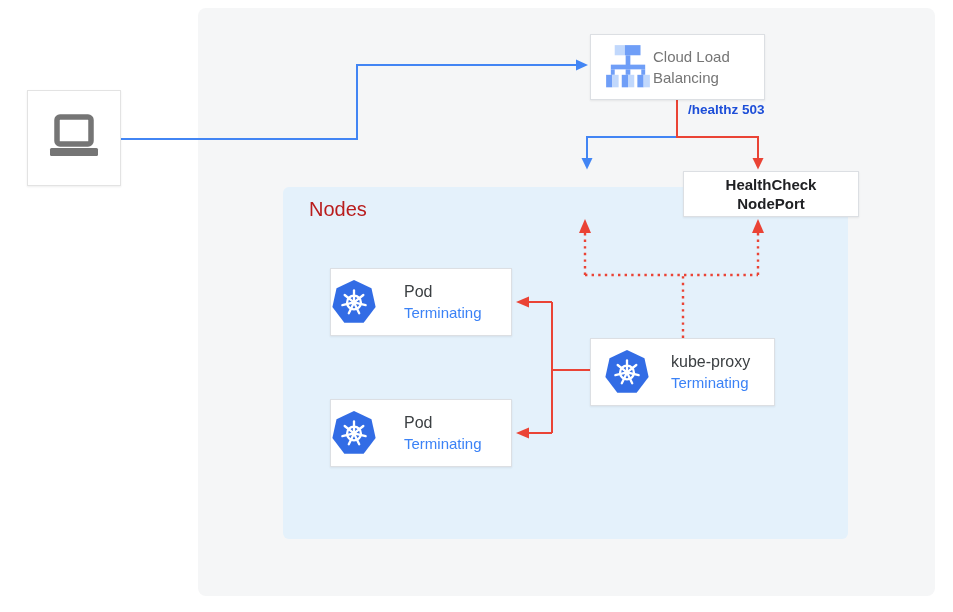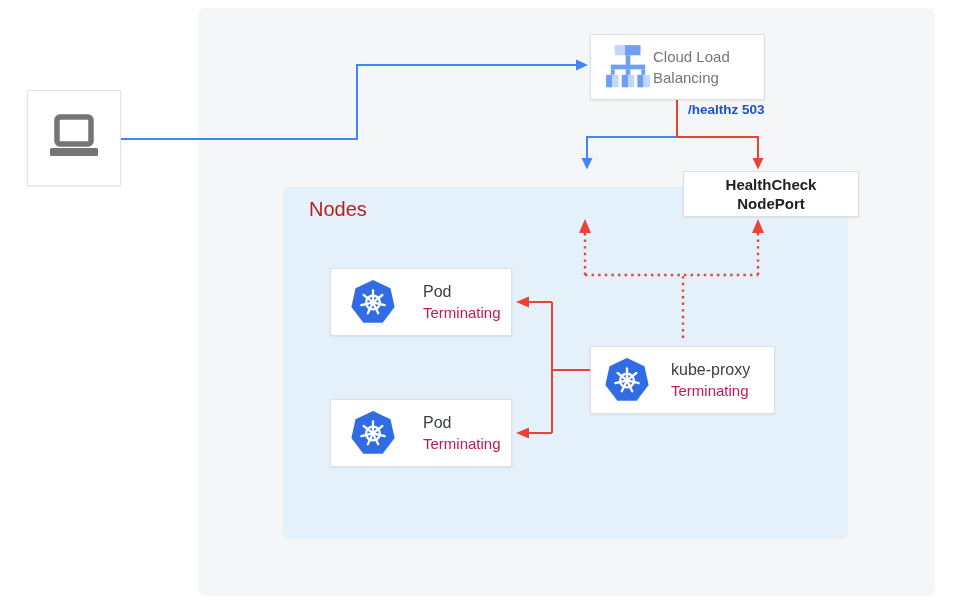--- a/index.html
+++ b/index.html
@@ -21,27 +21,27 @@
     border:1px solid #e3e3e3;}
   .lb-card{left:590px;top:34px;width:175px;height:66px;padding-left:12px;gap:0;}
   .lb-label{color:#757575;font-size:15px;line-height:21px;width:84px;}
 
   .port-card{justify-content:center;text-align:center;}
   .port-label{font-weight:700;color:#202124;font-size:15px;line-height:19px;}
   .nodeport-card{left:512px;top:171px;width:148px;height:45px;}
   .healthcheck-card{left:683px;top:171px;width:176px;height:46px;}
   .healthcheck-card .port-label{width:110px;margin:0 auto;}
 
-  .pod-card{left:330px;width:182px;height:68px;padding-left:19px;gap:27px;}
+  .pod-card{left:330px;width:182px;height:68px;gap:27px;}
   .pod-card.pod1{top:268px;}
   .pod-card.pod2{top:399px;}
-  .kp-card{left:590px;top:338px;width:185px;height:68px;padding-left:13px;gap:21px;margin-top:8px;}
+  .kp-card{left:590px;top:338px;width:185px;height:68px;padding-left:13px;gap:21px;}
 
   .title{font-size:16px;color:#3c4043;line-height:21px;}
-  .subtitle{font-size:15px;color:#be185d;line-height:21px;}
+  .subtitle{font-size:15px;color:#3b82f6;line-height:21px;}
 
   .healthz-label{position:absolute;left:688px;top:102px;font-size:13.5px;
     font-weight:700;color:#1d4ed8;}
 
   .icon{flex:0 0 auto;display:block;}
 </style>
 </head>
 <body>
 
 <div class="canvas">

